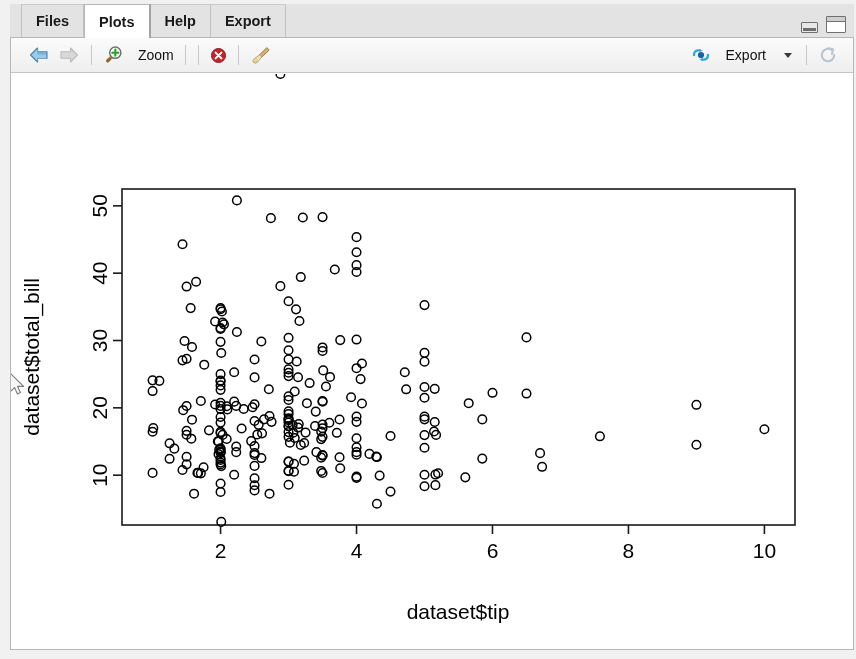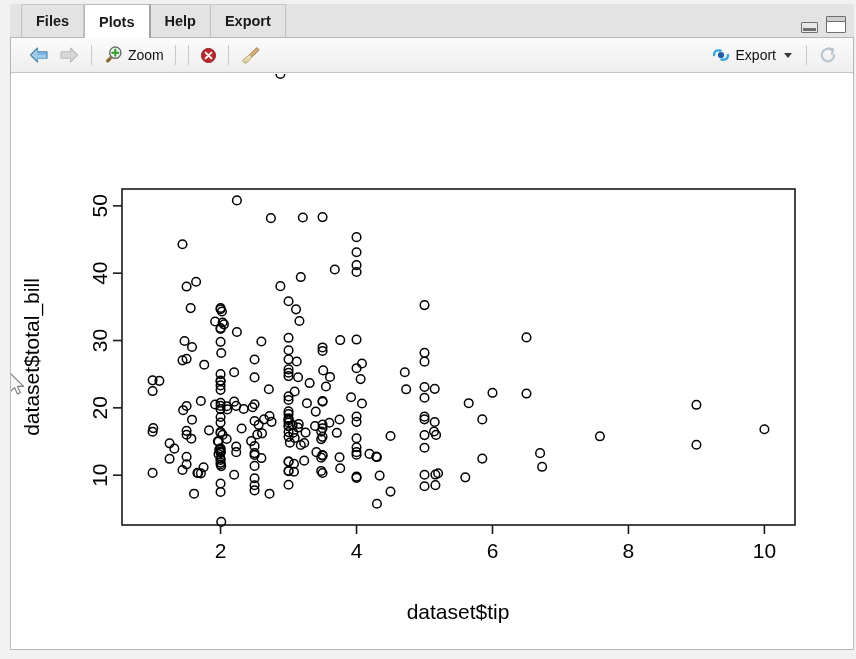--- a/index.html
+++ b/index.html
@@ -104,21 +104,21 @@
     width: 842px; height: 35px;
     background: linear-gradient(#fbfbfb, #eeeeee);
     border-bottom: 1px solid #c4c4c4;
     box-sizing: border-box;
     display: flex; align-items: center;
   }
   .tb-item {
     display: flex; align-items: center;
     height: 26px; padding: 0 5px;
     cursor: default;
-    font-size: 14px; color: #111;
+    font-size: 14px; color: #111; gap: 10px;
   }
   .tb-label { margin-left: 5px; white-space: nowrap; }
   .sep {
     width: 1px; height: 20px;
     background: #c9c9c9;
     margin: 0 6px;
   }
   .caret {
     width: 0; height: 0;
     border-left: 4.5px solid transparent;

